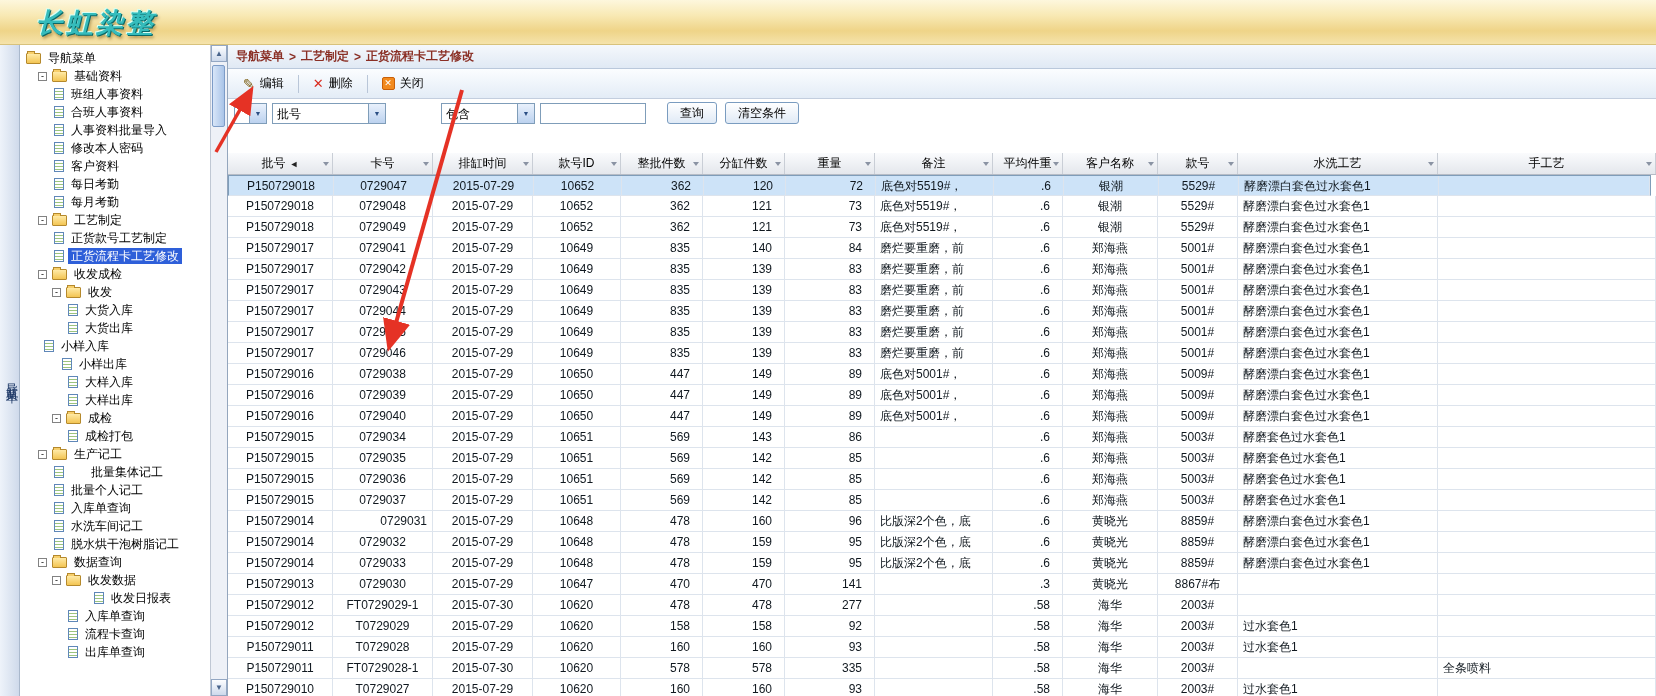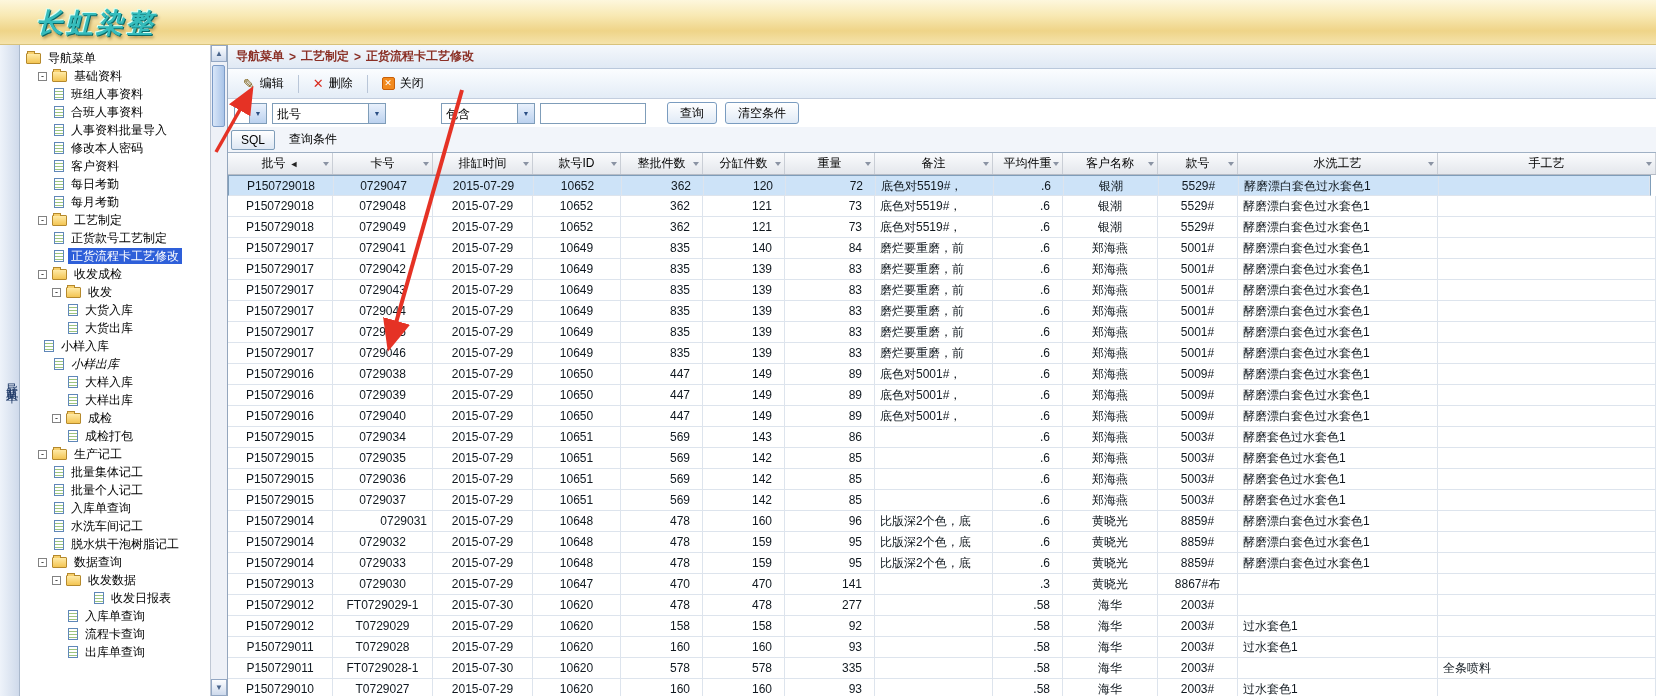--- a/index.html
+++ b/index.html
@@ -241,21 +241,21 @@
         <span class="tlabel">大货入库</span>
       </div>
       <div class="tree-node" style="padding-left: 46px;">
         <span class="icon-doc"></span>
         <span class="tlabel">大货出库</span>
       </div>
       <div class="tree-node" style="padding-left: 22px;">
         <span class="icon-doc"></span>
         <span class="tlabel">小样入库</span>
       </div>
-      <div class="tree-node" style="padding-left: 32px; font-style: italic;">
+      <div class="tree-node" style="padding-left: 40px;">
         <span class="icon-doc"></span>
         <span class="tlabel">小样出库</span>
       </div>
       <div class="tree-node" style="padding-left: 46px;">
         <span class="icon-doc"></span>
         <span class="tlabel">大样入库</span>
       </div>
       <div class="tree-node" style="padding-left: 46px;">
         <span class="icon-doc"></span>
         <span class="tlabel">大样出库</span>
@@ -267,21 +267,21 @@
       </div>
       <div class="tree-node" style="padding-left: 46px;">
         <span class="icon-doc"></span>
         <span class="tlabel">成检打包</span>
       </div>
       <div class="tree-node" style="padding-left: 18px;">
         <span class="expander">-</span>
         <span class="icon-folder"></span>
         <span class="tlabel">生产记工</span>
       </div>
-      <div class="tree-node" style="padding-left: 32px;">
+      <div class="tree-node" style="padding-left: 32px; gap: 20px;">
         <span class="icon-doc"></span>
         <span class="tlabel">批量集体记工</span>
       </div>
       <div class="tree-node" style="padding-left: 32px;">
         <span class="icon-doc"></span>
         <span class="tlabel">批量个人记工</span>
       </div>
       <div class="tree-node" style="padding-left: 32px;">
         <span class="icon-doc"></span>
         <span class="tlabel">入库单查询</span>
@@ -366,24 +366,20 @@
     </div>
     <div class="sel" style="width:94px; margin-left:50px;">
       <span class="val">包含</span>
       <span class="arrow">▼</span>
     </div>
     <input class="txt-input" type="text" value="" style="">
     <button class="fbtn query">查询</button>
     <button class="fbtn">清空条件</button>
   </div>
 
-  <div class="sqlbar">
-    <button class="sql-btn">SQL</button>
-    <span class="tab-label">查询条件</span>
-  </div>
 
   <div class="grid">
     <div class="grid-header" id="grid-header">
         <div class="gh-cell" style="width: 105px;">
           <span>批号</span>
           <span class="sort-pin">◄</span>
           <span class="col-arrow"></span>
         </div>
         <div class="gh-cell" style="width: 100px;">
           <span>卡号</span>

